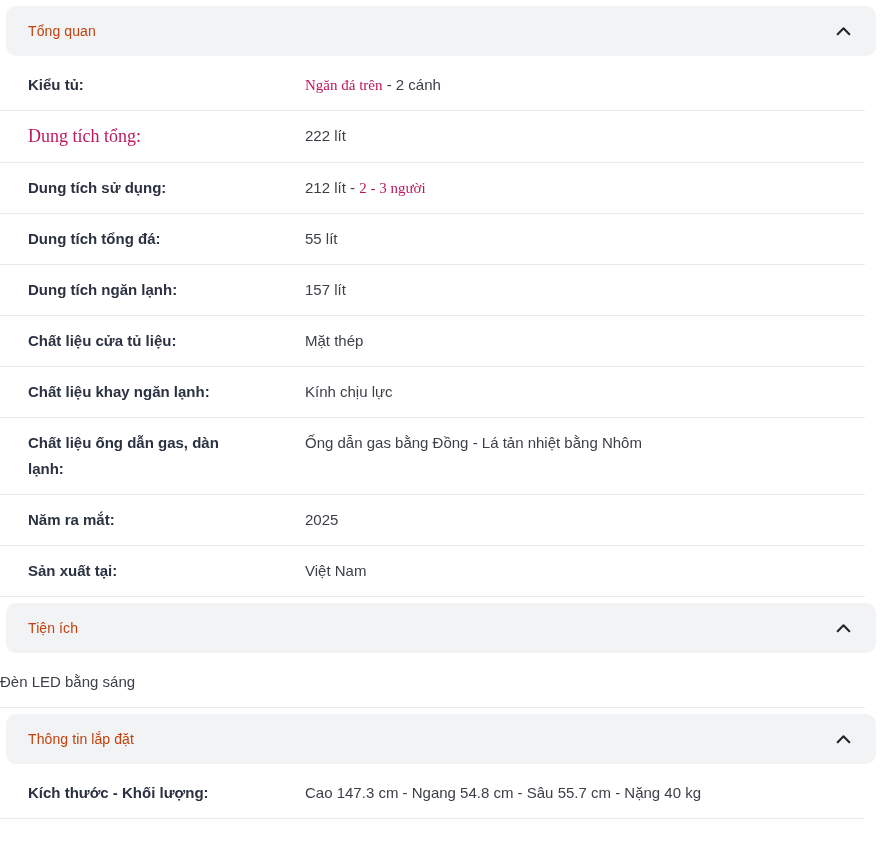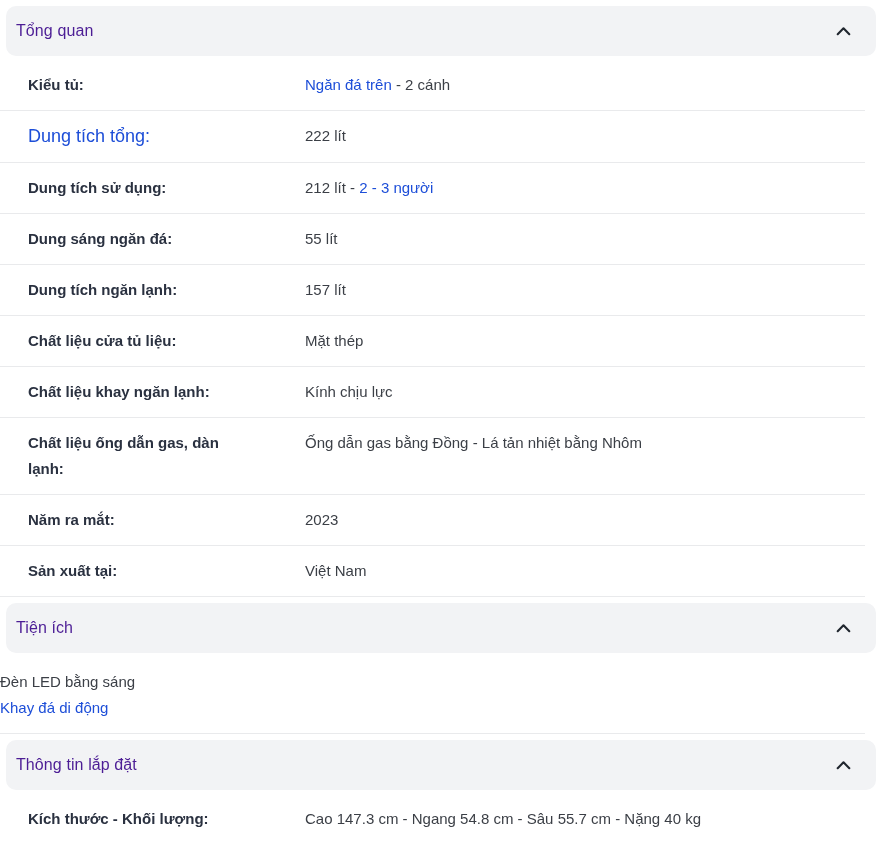--- a/index.html
+++ b/index.html
@@ -17,23 +17,24 @@
     align-items: center;
     justify-content: space-between;
     background: #f2f3f5;
     border-radius: 10px;
     margin: 6px 6px 4px 6px;
     height: 50px;
     padding: 0 23px 0 10px;
     cursor: pointer;
   }
   .section-title {
-    font-size: 16px;
-    color: #4c1d95;
+    font-size: 14px;
+    color: #c2410c;
     letter-spacing: 0.1px;
+    margin-left: 12px;
   }
   .chevron {
     width: 19px;
     height: 19px;
     color: #20262e;
     flex: 0 0 auto;
   }
 
   .spec-row {
     display: flex;
@@ -55,24 +56,25 @@
   .spec-value {
     flex: 1 1 auto;
     font-size: 15px;
     line-height: 26px;
     color: #3b3f46;
     padding-right: 10px;
   }
   .value-line { min-height: 26px; }
 
   .link {
-    color: #1d4ed8;
+    color: #be185d;
     font-weight: normal;
     cursor: pointer;
     text-decoration: none;
+    font-family: Liberation Serif, serif;
   }
   .spec-label .link { font-size: 18px; }
 </style>
 </head>
 <body>
 
 <div class="spec-table">
     <div class="section-header">
       <div class="section-title">Tổng quan</div>
       <svg viewBox="0 0 18 18" class="chevron">
@@ -91,21 +93,21 @@
         <div class="value-line"><span>222 lít</span></div>
       </div>
     </div>
     <div class="spec-row">
       <div class="spec-label"><span>Dung tích sử dụng:</span></div>
       <div class="spec-value">
         <div class="value-line"><span>212 lít - </span><span class="link">2 - 3 người</span></div>
       </div>
     </div>
     <div class="spec-row">
-      <div class="spec-label"><span>Dung sáng ngăn đá:</span></div>
+      <div class="spec-label"><span>Dung tích tổng đá:</span></div>
       <div class="spec-value">
         <div class="value-line"><span>55 lít</span></div>
       </div>
     </div>
     <div class="spec-row">
       <div class="spec-label"><span>Dung tích ngăn lạnh:</span></div>
       <div class="spec-value">
         <div class="value-line"><span>157 lít</span></div>
       </div>
     </div>
@@ -123,39 +125,38 @@
     </div>
     <div class="spec-row">
       <div class="spec-label"><span>Chất liệu ống dẫn gas, dàn lạnh:</span></div>
       <div class="spec-value">
         <div class="value-line"><span>Ống dẫn gas bằng Đồng - Lá tản nhiệt bằng Nhôm</span></div>
       </div>
     </div>
     <div class="spec-row">
       <div class="spec-label"><span>Năm ra mắt:</span></div>
       <div class="spec-value">
-        <div class="value-line"><span>2023</span></div>
+        <div class="value-line"><span>2025</span></div>
       </div>
     </div>
     <div class="spec-row">
       <div class="spec-label"><span>Sản xuất tại:</span></div>
       <div class="spec-value">
         <div class="value-line"><span>Việt Nam</span></div>
       </div>
     </div>
     <div class="section-header">
       <div class="section-title">Tiện ích</div>
       <svg viewBox="0 0 18 18" class="chevron">
         <path d="M3.5 11.5 L9 6 L14.5 11.5" fill="none" stroke="currentColor" stroke-width="2" stroke-linecap="round" stroke-linejoin="round"></path>
       </svg>
     </div>
     <div class="spec-row">
       <div class="spec-value">
         <div class="value-line"><span>Đèn LED bằng sáng</span></div>
-        <div class="value-line"><span class="link">Khay đá di động</span></div>
       </div>
     </div>
     <div class="section-header">
       <div class="section-title">Thông tin lắp đặt</div>
       <svg viewBox="0 0 18 18" class="chevron">
         <path d="M3.5 11.5 L9 6 L14.5 11.5" fill="none" stroke="currentColor" stroke-width="2" stroke-linecap="round" stroke-linejoin="round"></path>
       </svg>
     </div>
     <div class="spec-row">
       <div class="spec-label"><span>Kích thước - Khối lượng:</span></div>

